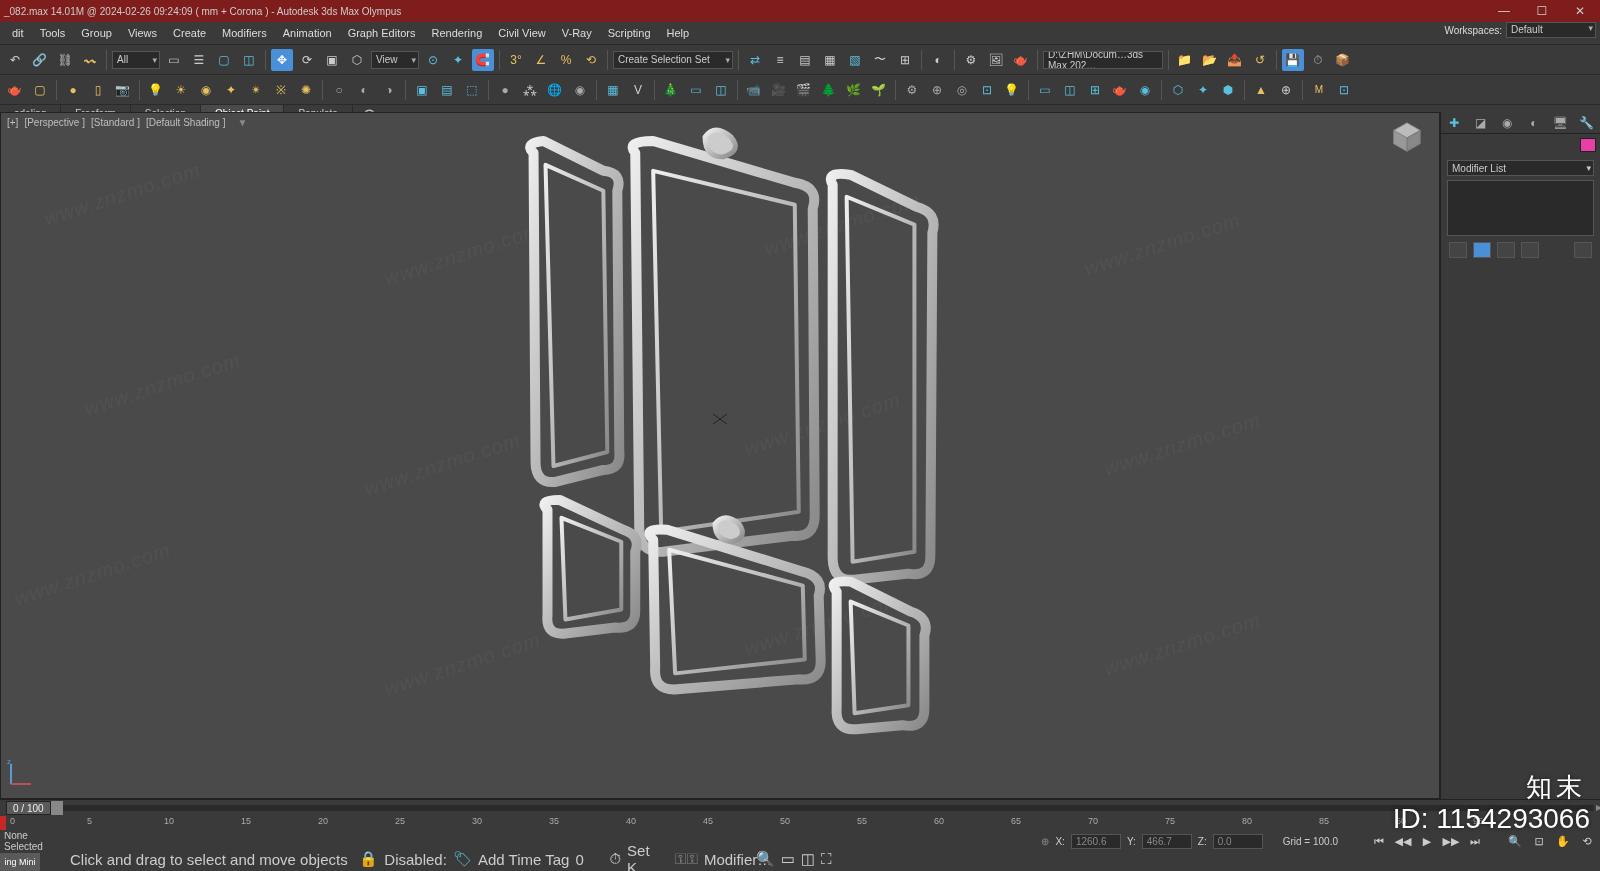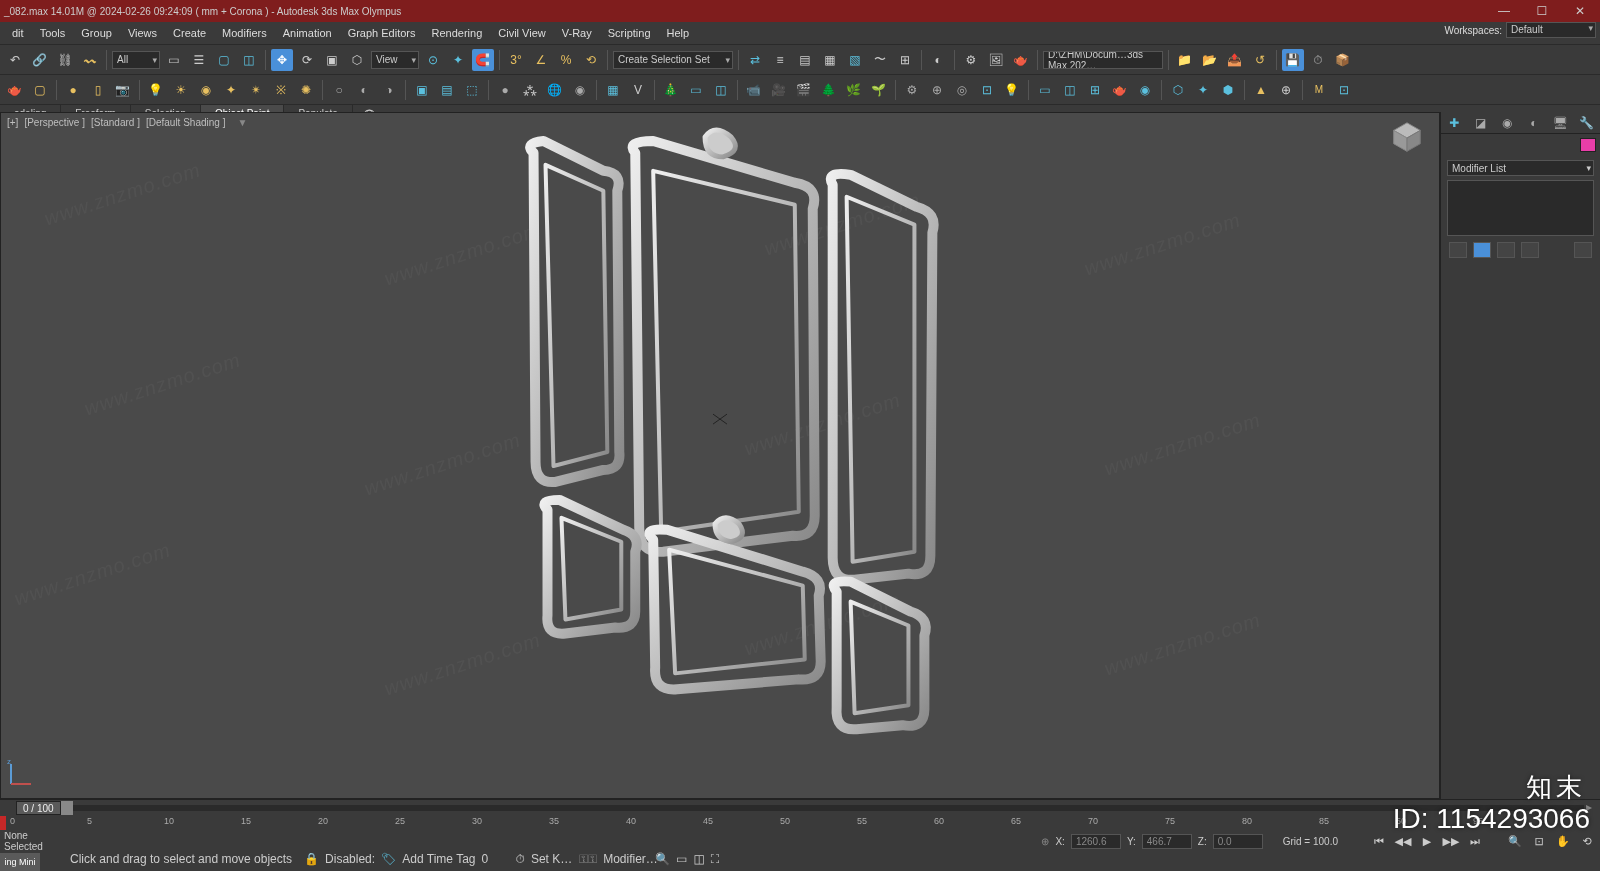--- a/index.html
+++ b/index.html
@@ -43,32 +43,32 @@
 .sp-tabs .sptab.first { color:#5bc0de; }
 .swatch { width:16px; height:14px; background:#e83ea8; margin:4px 4px 4px auto; border:1px solid #222; }
 .modlist { margin:4px 6px; }
 .modlist .mod-dd { background:#2a2a2a; border:1px solid #555; height:16px; font-size:10px; color:#ccc; padding:0 4px; display:flex; align-items:center; position:relative; }
 .modlist .mod-dd::after { content:"▾"; position:absolute; right:2px; font-size:9px; }
 .modlist .mod-box { height:56px; background:#2a2a2a; border:1px solid #555; margin-top:4px; }
 .modlist .mod-icons { display:flex; gap:6px; margin-top:6px; padding:0 2px; }
 .modlist .mod-icons .mi { width:18px; height:16px; background:#444; border:1px solid #555; cursor:pointer; }
 .modlist .mod-icons .mi.on { background:#4a90d9; }
 .timearea { position:absolute; bottom:0; left:0; right:0; height:72px; background:#3a3a3a; border-top:1px solid #222; }
-.slider-row { height:16px; display:flex; align-items:center; padding:0 16px; }
+.slider-row { height:16px; display:flex; align-items:center; padding:0 6px; }
 .slider-box { background:#5a5a5a; border:1px solid #222; padding:0 6px; font-size:10px; color:#eee; height:14px; display:flex; align-items:center; cursor:pointer; }
 .slider-track { flex:1; height:6px; margin-left:6px; background:#2a2a2a; position:relative; }
 .slider-track .knob { position:absolute; left:-6px; top:-4px; width:12px; height:14px; background:#888; }
 .ruler { height:16px; position:relative; background:#3a3a3a; font-size:9px; color:#aaa; }
 .ruler .tick { position:absolute; top:0; }
 .ruler .red { position:absolute; left:0; top:0; width:6px; height:14px; background:#c62828; }
 .statusrow { height:18px; display:flex; align-items:center; font-size:10px; color:#ccc; padding:0 4px; gap:6px; }
 .statusrow .box { background:#2a2a2a; border:1px solid #555; padding:0 4px; height:15px; display:flex; align-items:center; color:#888; }
 .statusrow .playbtn { width:18px; height:16px; display:flex; align-items:center; justify-content:center; color:#ccc; cursor:pointer; font-size:11px; }
 .statusrow .flex { flex:1; }
-.statusrow2 { height:18px; display:flex; align-items:center; font-size:12px; color:#ccc; padding:0 4px; gap:6px; }
+.statusrow2 { height:18px; display:flex; align-items:center; font-size:15px; color:#ccc; padding:0 4px; gap:6px; }
 .statusrow2 .prompt { color:#ccc; }
 .minibox { position:absolute; left:0; bottom:0; width:40px; height:18px; background:#5a5a5a; font-size:9px; color:#fff; display:flex; align-items:center; justify-content:center; }
 .idoverlay { position:absolute; right:10px; bottom:36px; color:#fff; font-size:28px; font-weight:500; text-shadow:0 0 4px rgba(0,0,0,0.6); pointer-events:none; }
 .logo-overlay { position:absolute; right:14px; bottom:66px; color:#fff; font-size:26px; font-weight:300; letter-spacing:4px; text-shadow:0 0 4px rgba(0,0,0,0.6); pointer-events:none; font-family:"SimSun","Microsoft YaHei",serif; }
 </style>
 </head>
 <body>
 
 <div class="titlebar">
   <span class="title-text">_082.max  14.01M @ 2024-02-26 09:24:09  ( mm + Corona )  - Autodesk 3ds Max Olympus</span>

